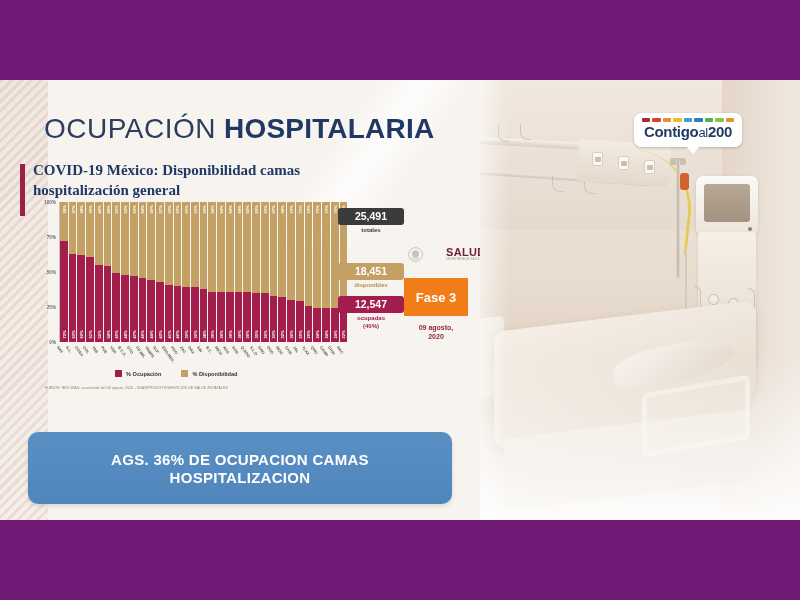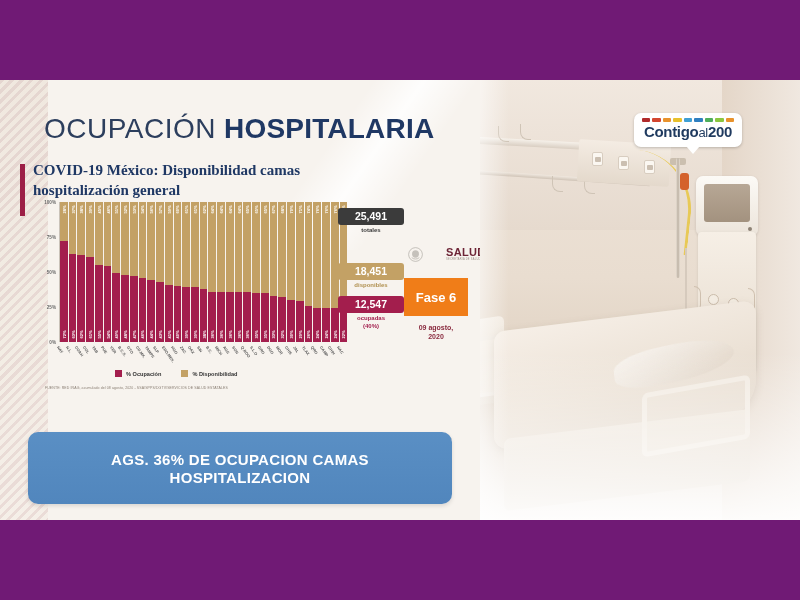--- a/index.html
+++ b/index.html
@@ -747,21 +747,21 @@
           <ellipse cx="12" cy="11" rx="5.5" ry="6" fill="#7d7a73" opacity=".55"></ellipse>
           <path d="M6 17c3 3 9 3 12 0" fill="none" stroke="#8d8880" stroke-width="1"></path>
         </svg>
         <span class="salud-txt">
           <span class="s1">SALUD</span>
           <span class="s2">SECRETARÍA DE SALUD</span>
         </span>
       </div>
 
       <div class="fase">
-        <span>Fase 6</span>
+        <span>Fase 3</span>
       </div>
       <div class="fecha">09 agosto,<br>2020</div>
 
       <div class="slide-rule"></div>
 
       <div class="banner">
         <div class="l1">AGS. 36% DE OCUPACION CAMAS</div>
         <div class="l2">HOSPITALIZACION</div>
       </div>
 

